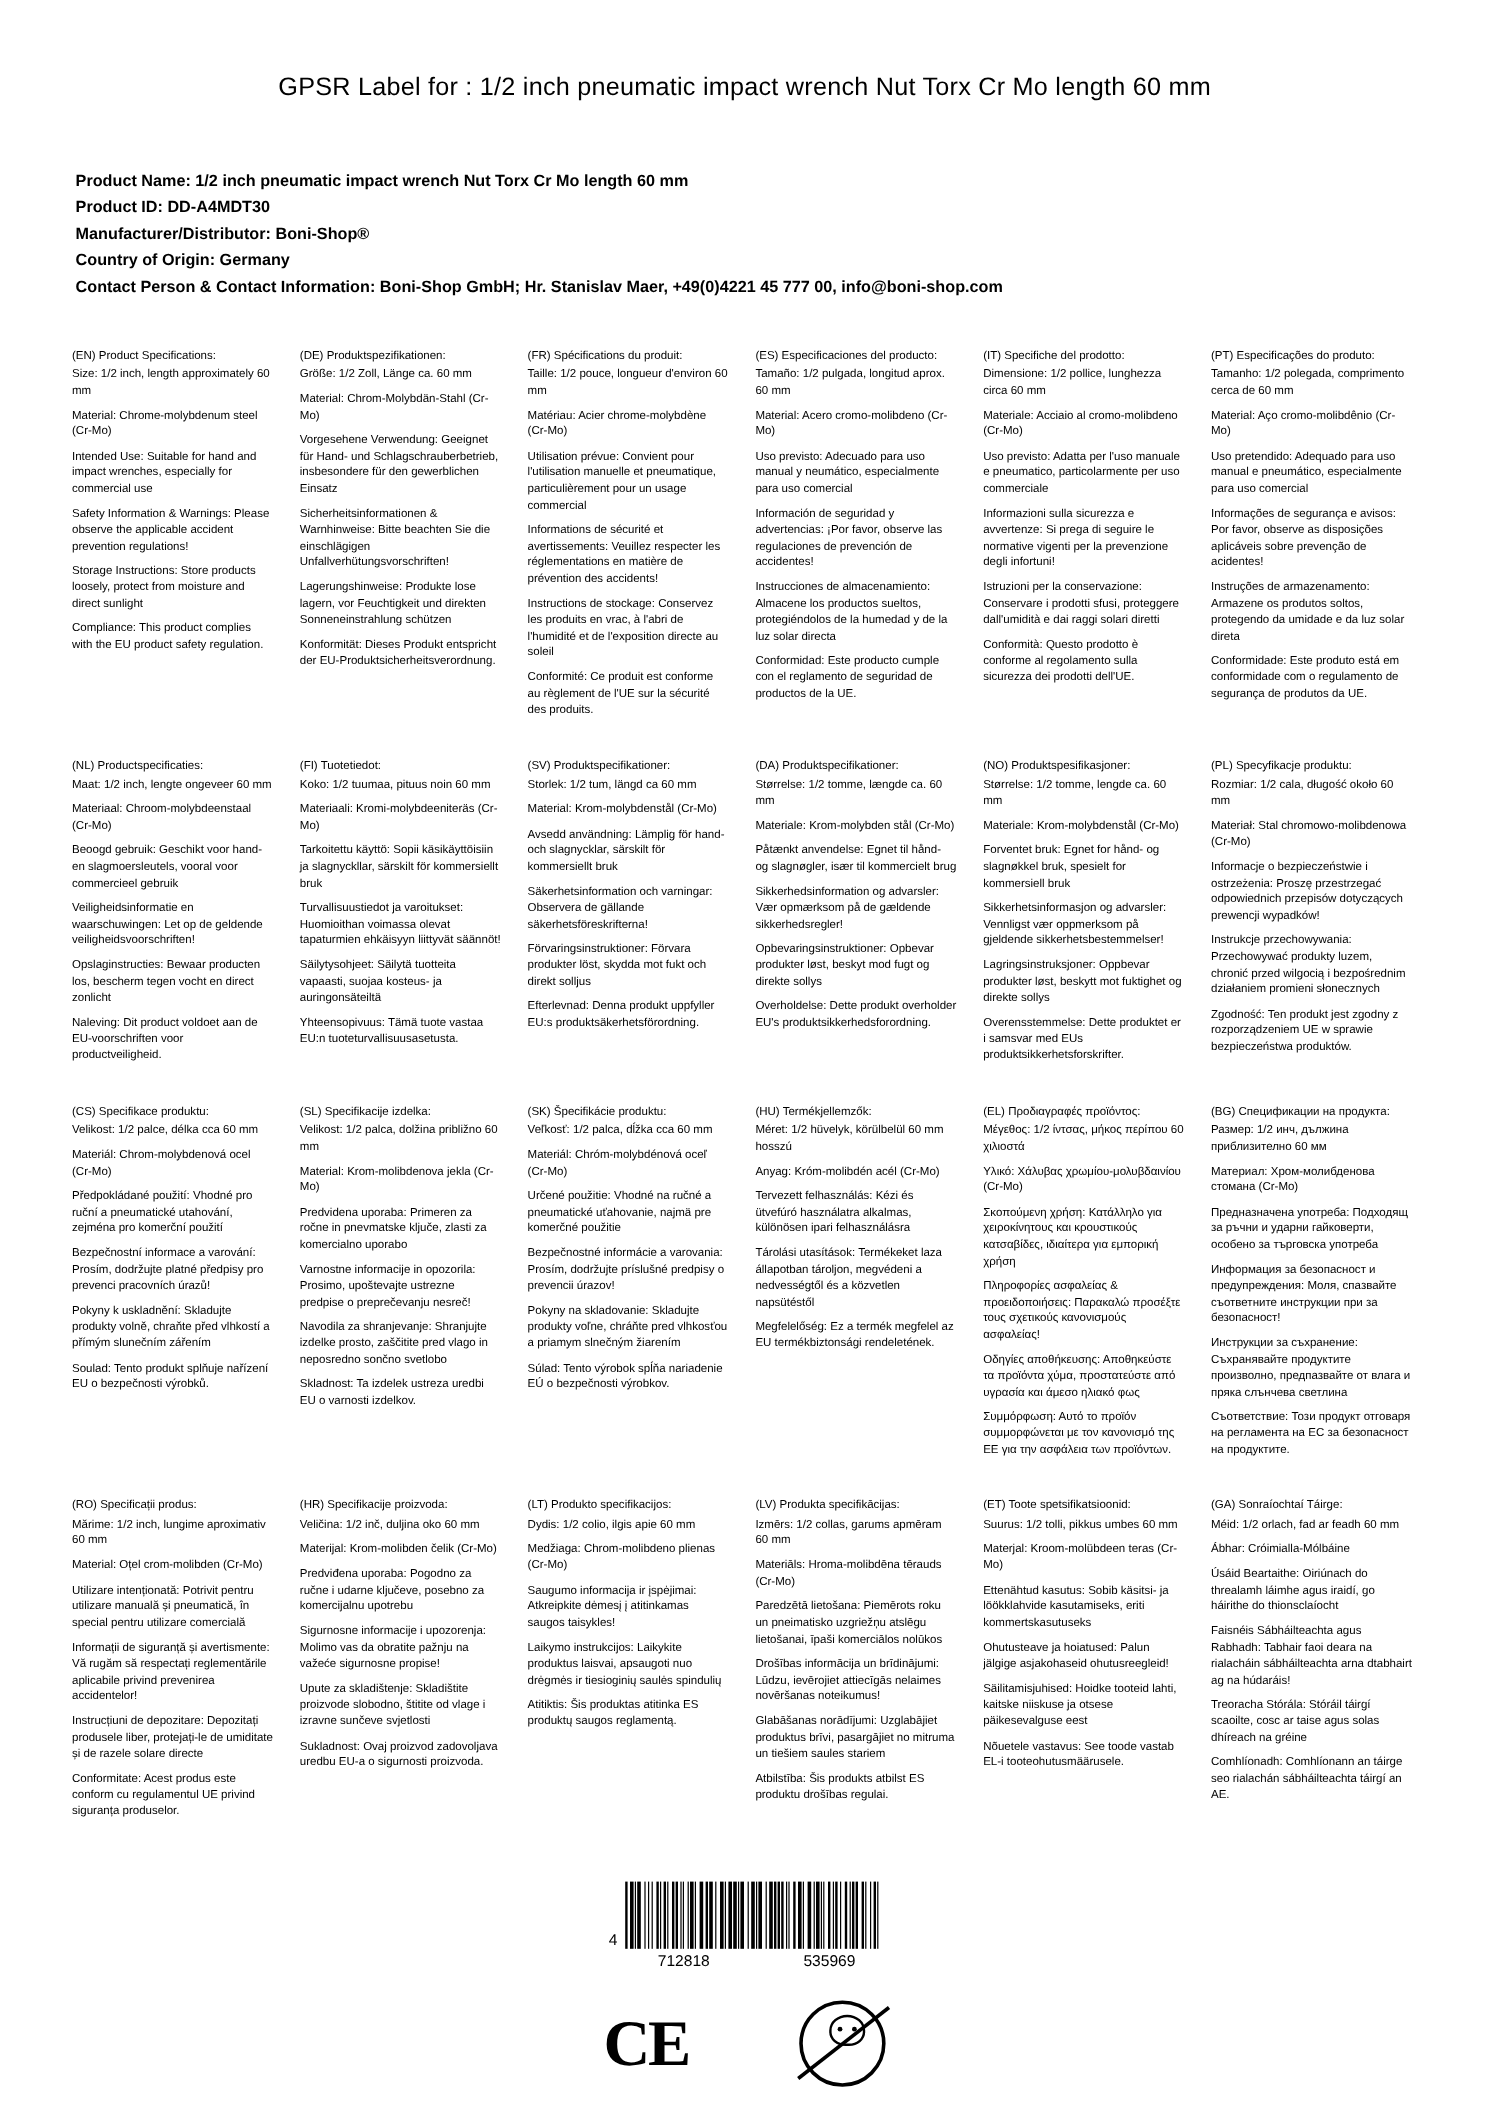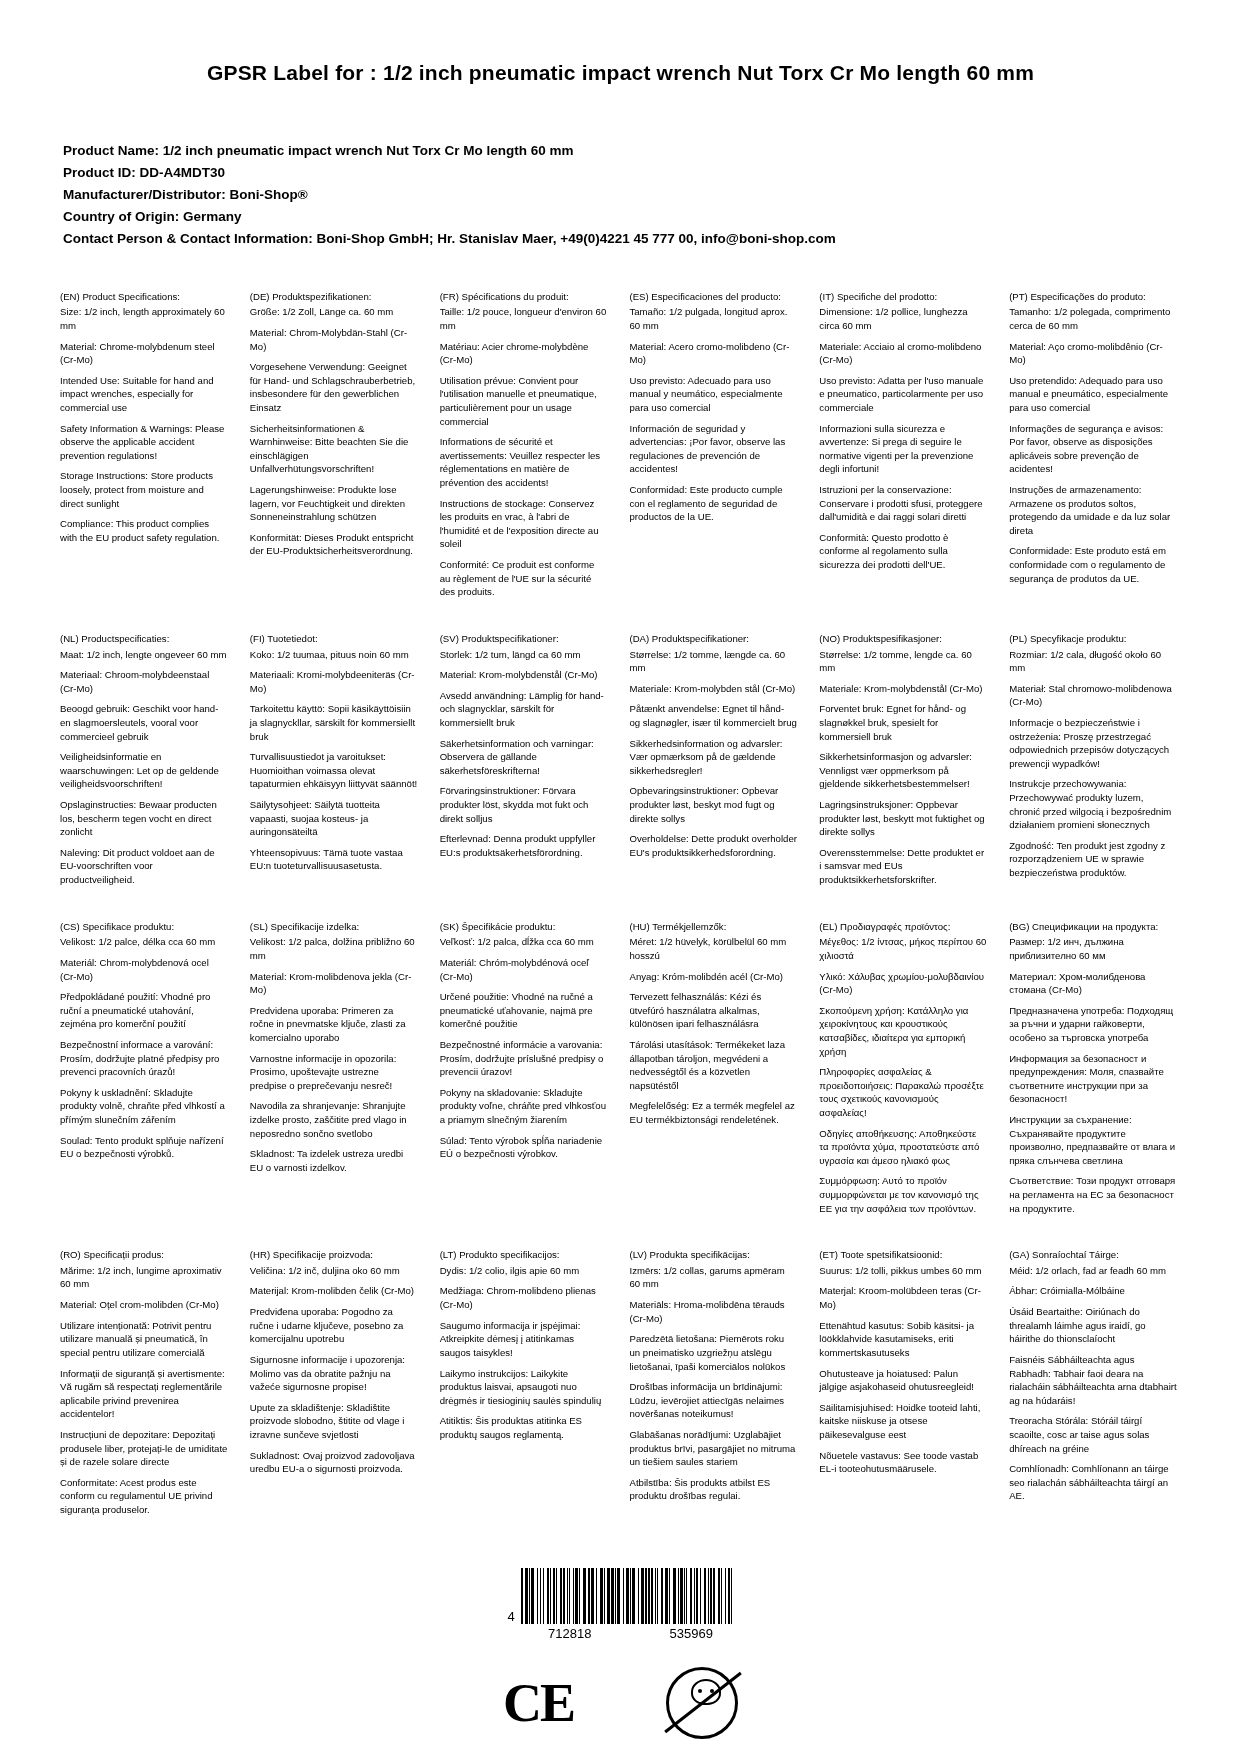--- a/index.html
+++ b/index.html
@@ -15,21 +15,21 @@
     position: relative;
   }
   .page {
     width: 1241px;
     min-height: 1754px;
     box-sizing: border-box;
     padding: 48px 60px 20px 60px;
   }
   h1.doc-title {
     font-size: 21px;
-    font-weight: bold;
+    font-weight: normal;
     text-align: center;
     margin: 10px 90px 0 90px;
     line-height: 1.45;
     letter-spacing: 0.2px;
   }
   .meta {
     margin-top: 52px;
     margin-left: 3px;
     font-size: 13.5px;
     line-height: 1.62;
@@ -209,20 +209,21 @@
         <p>Informations de sécurité et avertissements: Veuillez respecter les réglementations en matière de prévention des accidents!</p>
         <p>Instructions de stockage: Conservez les produits en vrac, à l'abri de l'humidité et de l'exposition directe au soleil</p>
         <p>Conformité: Ce produit est conforme au règlement de l'UE sur la sécurité des produits.</p>
       </div>
       <div class="cell">
         <span class="head">(ES) Especificaciones del producto:</span>
         <p>Tamaño: 1/2 pulgada, longitud aprox. 60 mm</p>
         <p>Material: Acero cromo-molibdeno (Cr-Mo)</p>
         <p>Uso previsto: Adecuado para uso manual y neumático, especialmente para uso comercial</p>
         <p>Información de seguridad y advertencias: ¡Por favor, observe las regulaciones de prevención de accidentes!</p>
+        <p>Instrucciones de almacenamiento: Almacene los productos sueltos, protegiéndolos de la humedad y de la luz solar directa</p>
         <p>Conformidad: Este producto cumple con el reglamento de seguridad de productos de la UE.</p>
       </div>
       <div class="cell">
         <span class="head">(IT) Specifiche del prodotto:</span>
         <p>Dimensione: 1/2 pollice, lunghezza circa 60 mm</p>
         <p>Materiale: Acciaio al cromo-molibdeno (Cr-Mo)</p>
         <p>Uso previsto: Adatta per l'uso manuale e pneumatico, particolarmente per uso commerciale</p>
         <p>Informazioni sulla sicurezza e avvertenze: Si prega di seguire le normative vigenti per la prevenzione degli infortuni!</p>
         <p>Istruzioni per la conservazione: Conservare i prodotti sfusi, proteggere dall'umidità e dai raggi solari diretti</p>
         <p>Conformità: Questo prodotto è conforme al regolamento sulla sicurezza dei prodotti dell'UE.</p>

